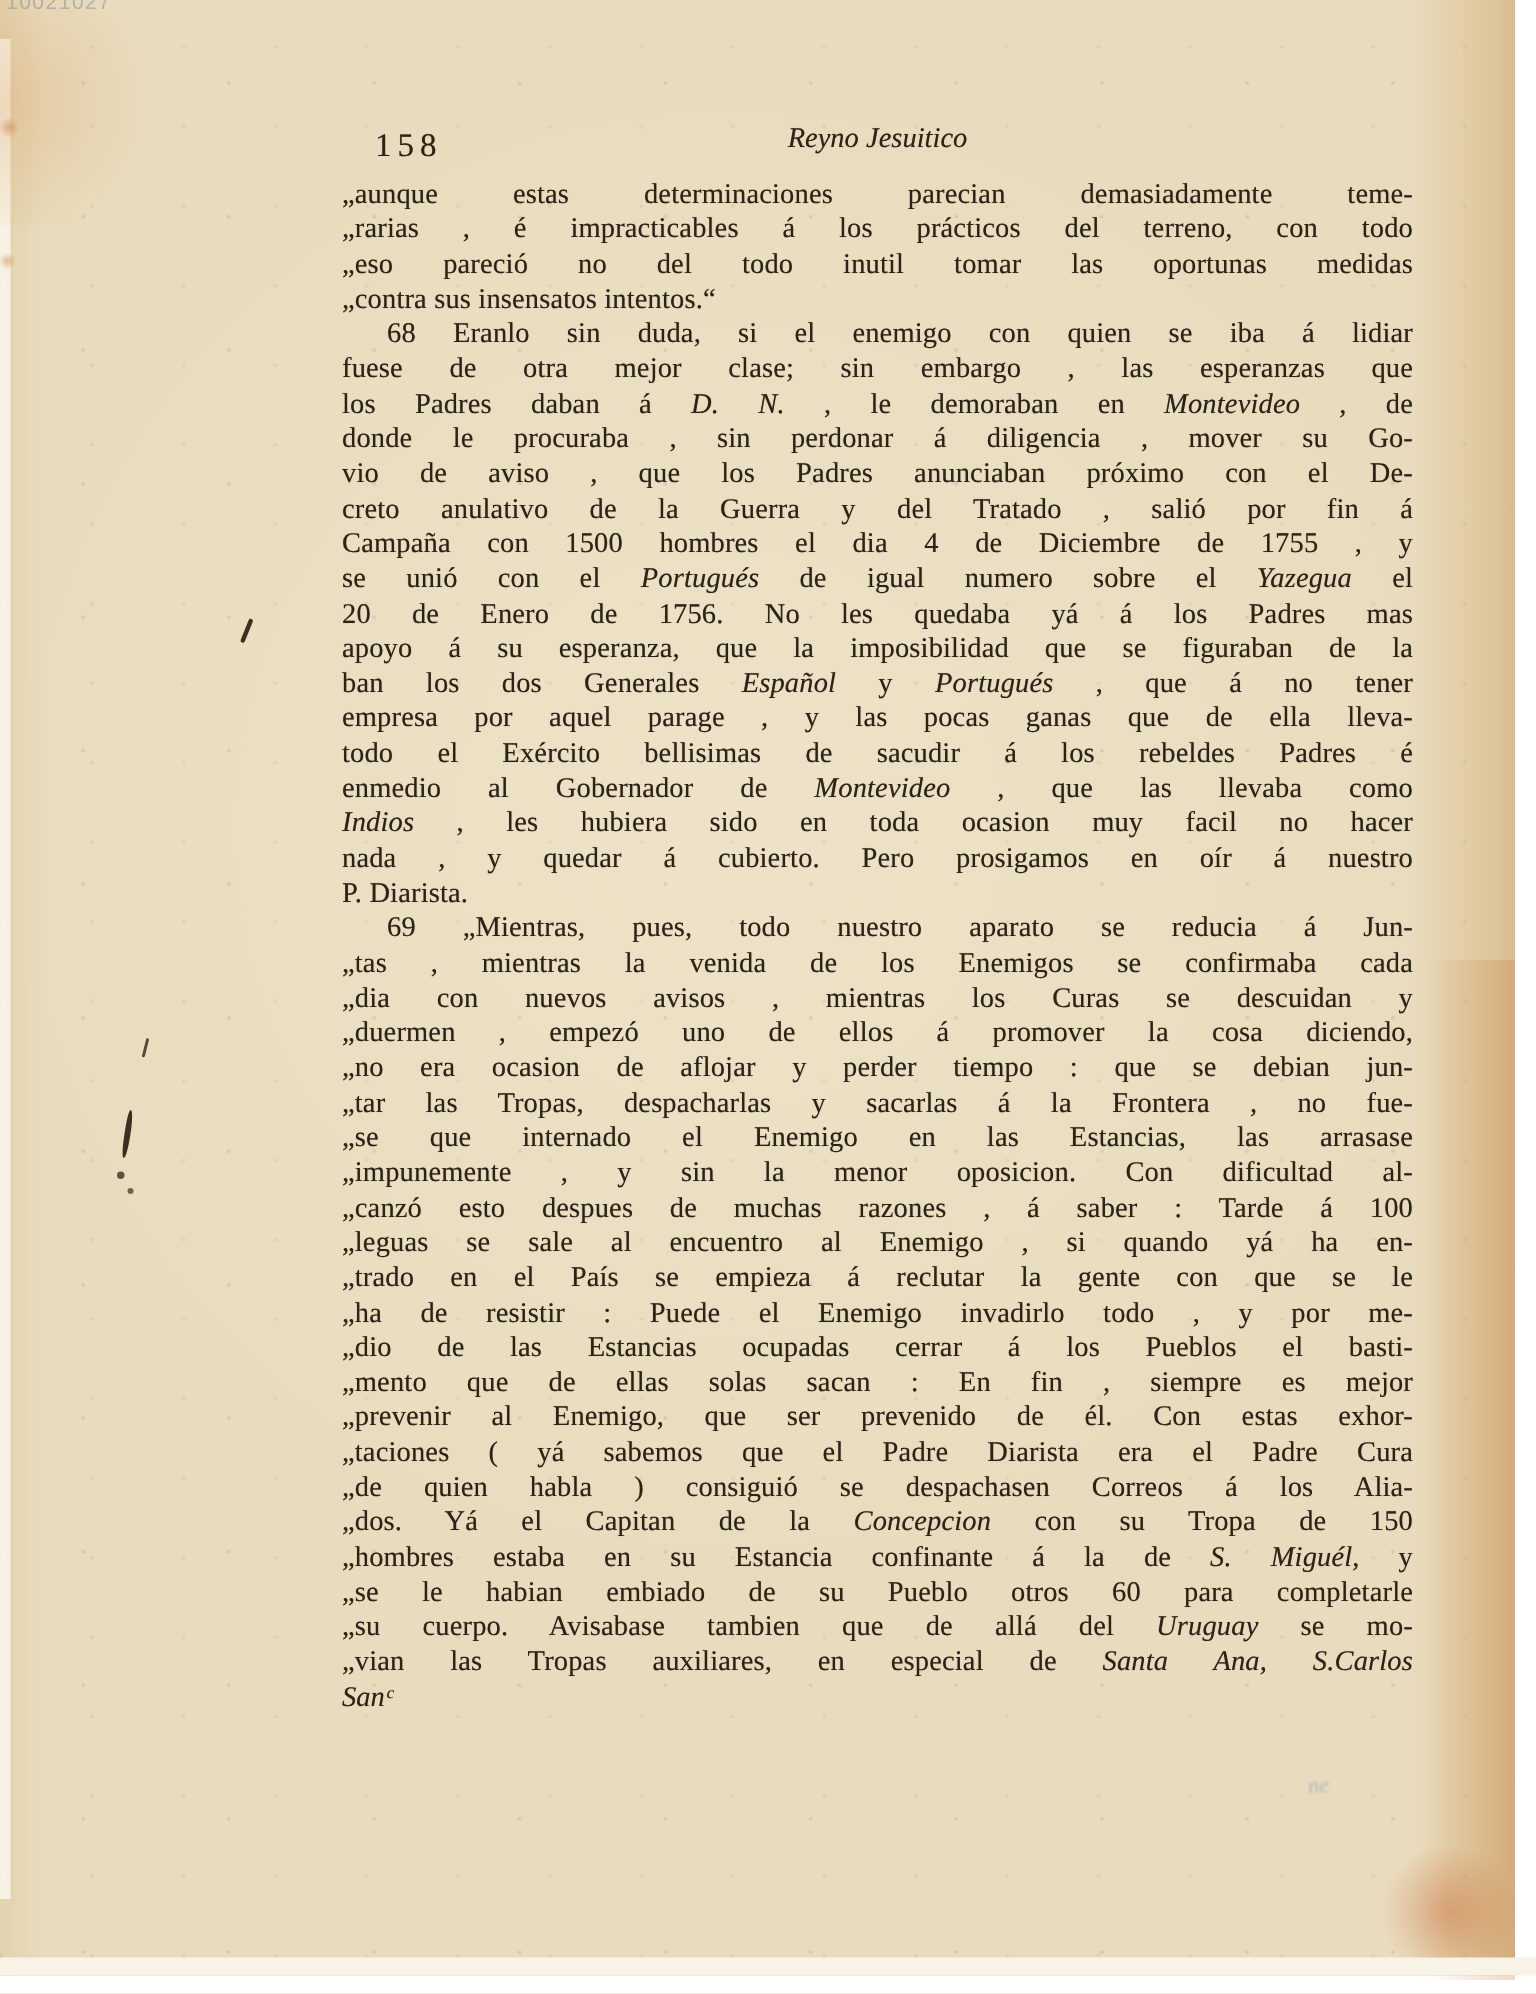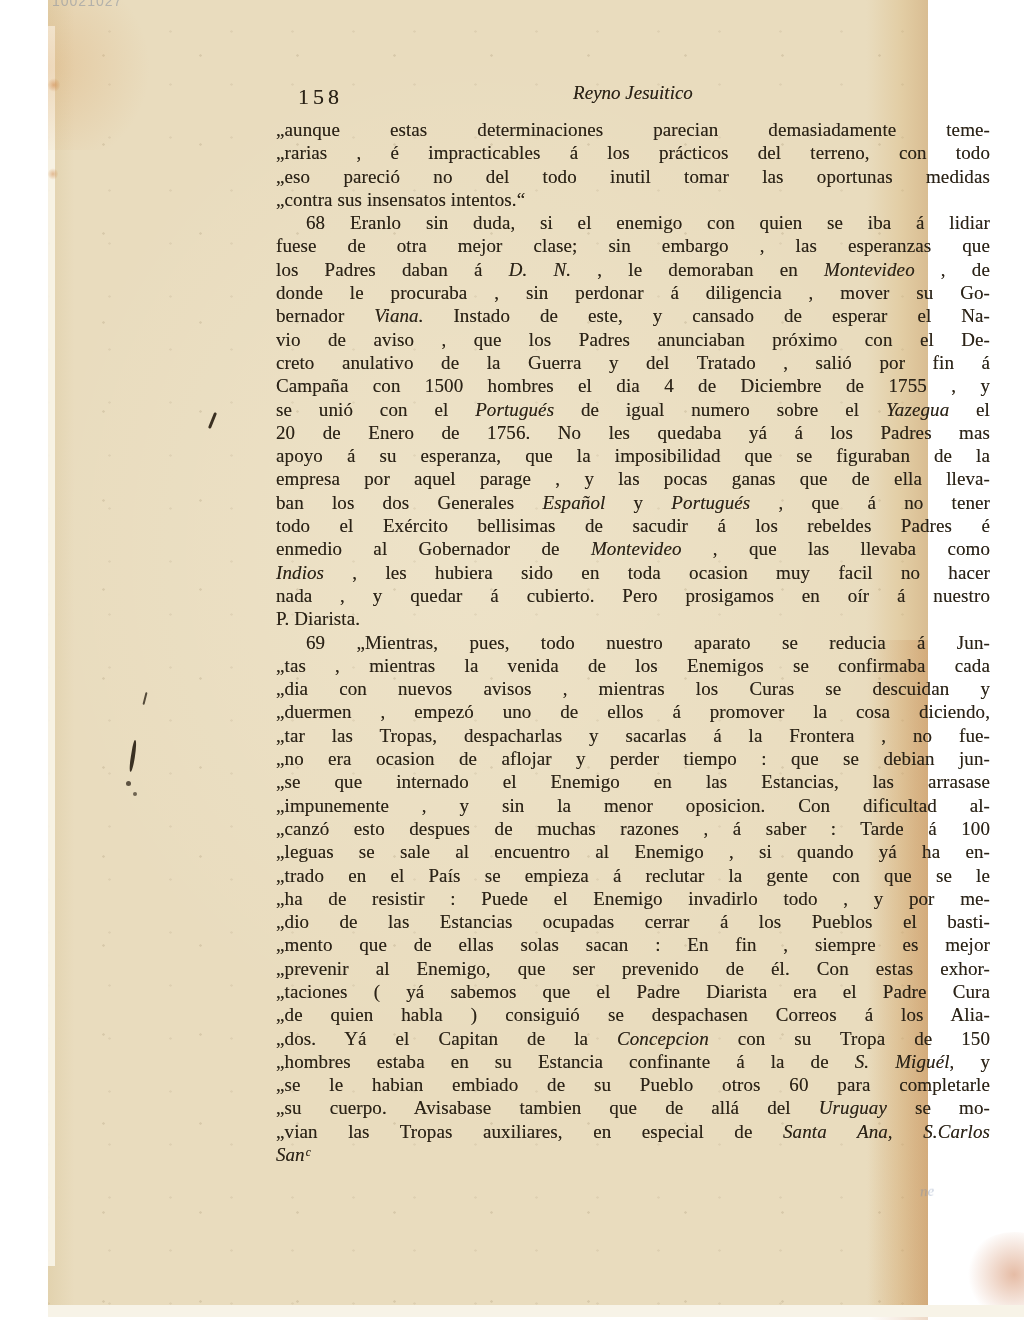--- a/index.html
+++ b/index.html
@@ -2,26 +2,25 @@
 <html><head>
 <meta charset="utf-8">
 <style>
   html,body{margin:0;padding:0;}
   body{
     width:1024px;height:1329px;position:relative;overflow:hidden;
     background:#ffffff;
     font-family:"Liberation Serif", serif;
   }
   .page{
-    position:absolute;left:0;top:0;width:880px;height:1317px;
+    position:absolute;left:0;top:0;width:1010px;height:1317px;
     background:
       radial-gradient(ellipse 70% 55% at 48% 42%, rgba(255,252,240,0.20), rgba(255,252,240,0) 70%),
       linear-gradient(90deg, #e2d2ae 0%, #e9dcbe 3%, #e9dcbe 93%, #e2cda4 97%, #d9bd92 100%),
       #e8dabb;
-    margin-left: 48px;
   }
   .speckle{
     position:absolute;inset:0;pointer-events:none;
     background-image:
       radial-gradient(rgba(110,88,52,.14) 1px, transparent 1.6px),
       radial-gradient(rgba(110,88,52,.09) 1px, transparent 1.6px);
     background-size:97px 89px, 61px 53px;
     background-position:7px 11px, 31px 5px;
   }
   .left-edge{
@@ -123,42 +122,41 @@
           <div class="line">„aunque estas determinaciones parecian demasiadamente teme-</div>
           <div class="line">„rarias , é impracticables á los prácticos del terreno, con todo</div>
           <div class="line">„eso pareció no  del todo inutil  tomar las  oportunas  medidas</div>
           <div class="line nojust">„contra sus insensatos intentos.“</div>
         </div>
         <div>
           <div class="line ind">68   Eranlo sin duda, si el enemigo con quien se iba á lidiar</div>
           <div class="line">fuese de otra mejor clase; sin embargo , las esperanzas que</div>
           <div class="line"><span>los Padres daban á </span><span class="it">D. N.</span><span> , le demoraban en </span><span class="it">Montevideo</span><span> , de</span></div>
           <div class="line">donde le procuraba , sin perdonar á diligencia , mover su Go-</div>
-          <div class="line"><span>bernador </span><span class="it">Viana.</span><span> Instado de este, y cansado de esperar el Na-</span></div>
           <div class="line">vio de aviso , que los Padres anunciaban próximo con el De-</div>
           <div class="line">creto anulativo de la Guerra y del Tratado , salió por fin á</div>
           <div class="line">Campaña con 1500 hombres el dia 4 de Diciembre de 1755 , y</div>
           <div class="line"><span>se unió con el </span><span class="it">Portugués</span><span> de igual numero sobre el </span><span class="it">Yazegua</span><span> el</span></div>
           <div class="line">20 de Enero de 1756. No les quedaba yá á los Padres mas</div>
           <div class="line">apoyo á su esperanza, que la imposibilidad que se figuraban de la</div>
+          <div class="line"><span>ban los dos Generales </span><span class="it">Español</span><span> y </span><span class="it">Portugués</span><span> , que á no tener</span></div>
           <div class="line">empresa por aquel parage , y las pocas ganas que de ella lleva-</div>
-          <div class="line"><span>ban los dos Generales </span><span class="it">Español</span><span> y </span><span class="it">Portugués</span><span> , que á no tener</span></div>
           <div class="line">todo el Exército bellisimas de sacudir á los rebeldes Padres é</div>
           <div class="line"><span>enmedio al Gobernador de </span><span class="it">Montevideo</span><span> , que las llevaba como</span></div>
           <div class="line"><span class="it">Indios</span><span> , les hubiera sido en toda ocasion muy facil no hacer</span></div>
           <div class="line">nada , y quedar á cubierto. Pero prosigamos en oír á nuestro</div>
           <div class="line nojust">P. Diarista.</div>
         </div>
         <div>
           <div class="line ind">69   „Mientras, pues, todo nuestro aparato se reducia á Jun-</div>
           <div class="line">„tas , mientras la venida de los Enemigos se confirmaba cada</div>
           <div class="line">„dia con nuevos avisos , mientras los Curas se descuidan y</div>
           <div class="line">„duermen , empezó uno de ellos á promover la cosa diciendo,</div>
+          <div class="line">„no era ocasion de aflojar y perder tiempo : que se debian jun-</div>
           <div class="line">„tar las Tropas, despacharlas y sacarlas á la Frontera , no fue-</div>
-          <div class="line">„no era ocasion de aflojar y perder tiempo : que se debian jun-</div>
           <div class="line">„se que internado el Enemigo en las Estancias, las arrasase</div>
           <div class="line">„impunemente , y sin la menor oposicion. Con dificultad al-</div>
           <div class="line">„canzó esto despues de muchas razones , á saber : Tarde á 100</div>
           <div class="line">„leguas se sale al encuentro al Enemigo , si quando yá ha en-</div>
           <div class="line">„trado en el País se empieza á reclutar la gente con que se le</div>
           <div class="line">„ha de resistir : Puede el Enemigo invadirlo todo , y por me-</div>
           <div class="line">„dio de las Estancias ocupadas cerrar á los Pueblos el basti-</div>
           <div class="line">„mento que de ellas solas sacan : En fin , siempre es mejor</div>
           <div class="line">„prevenir al Enemigo, que ser prevenido de él. Con estas exhor-</div>
           <div class="line">„taciones ( yá sabemos que el Padre Diarista era el Padre Cura</div>

